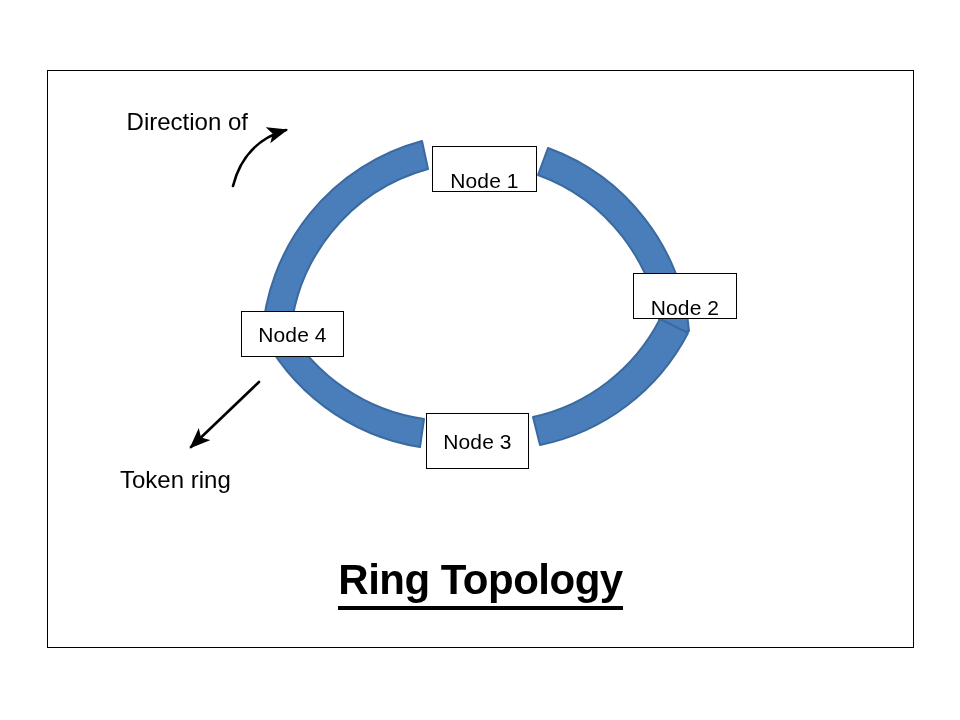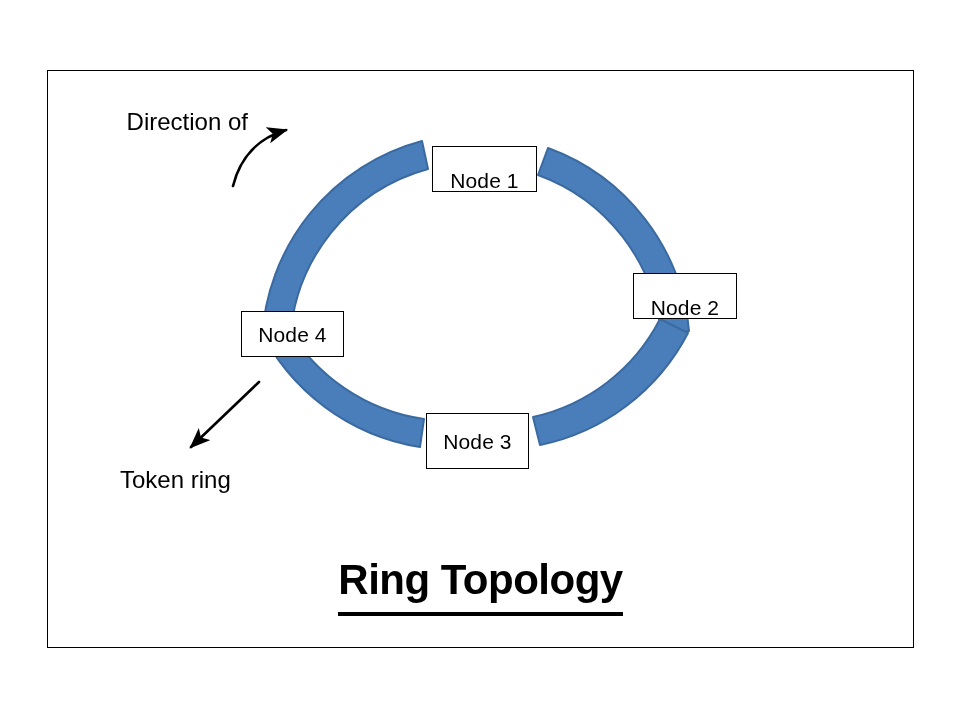--- a/index.html
+++ b/index.html
@@ -90,21 +90,21 @@
     top: 556px;
     width: 867px;
     text-align: center;
     font-size: 42px;
     font-weight: bold;
     color: #000000;
     letter-spacing: -0.5px;
   }
   #slide-title span {
     border-bottom: 4px solid #000000;
-    padding-bottom: 9px;
+    padding-bottom: 3px;
   }
 </style>
 </head>
 <body>
 
 <div id="slide">
 
   <div id="slide-frame"></div>
 
   <svg id="diagram-svg" viewBox="0 0 960 720">

